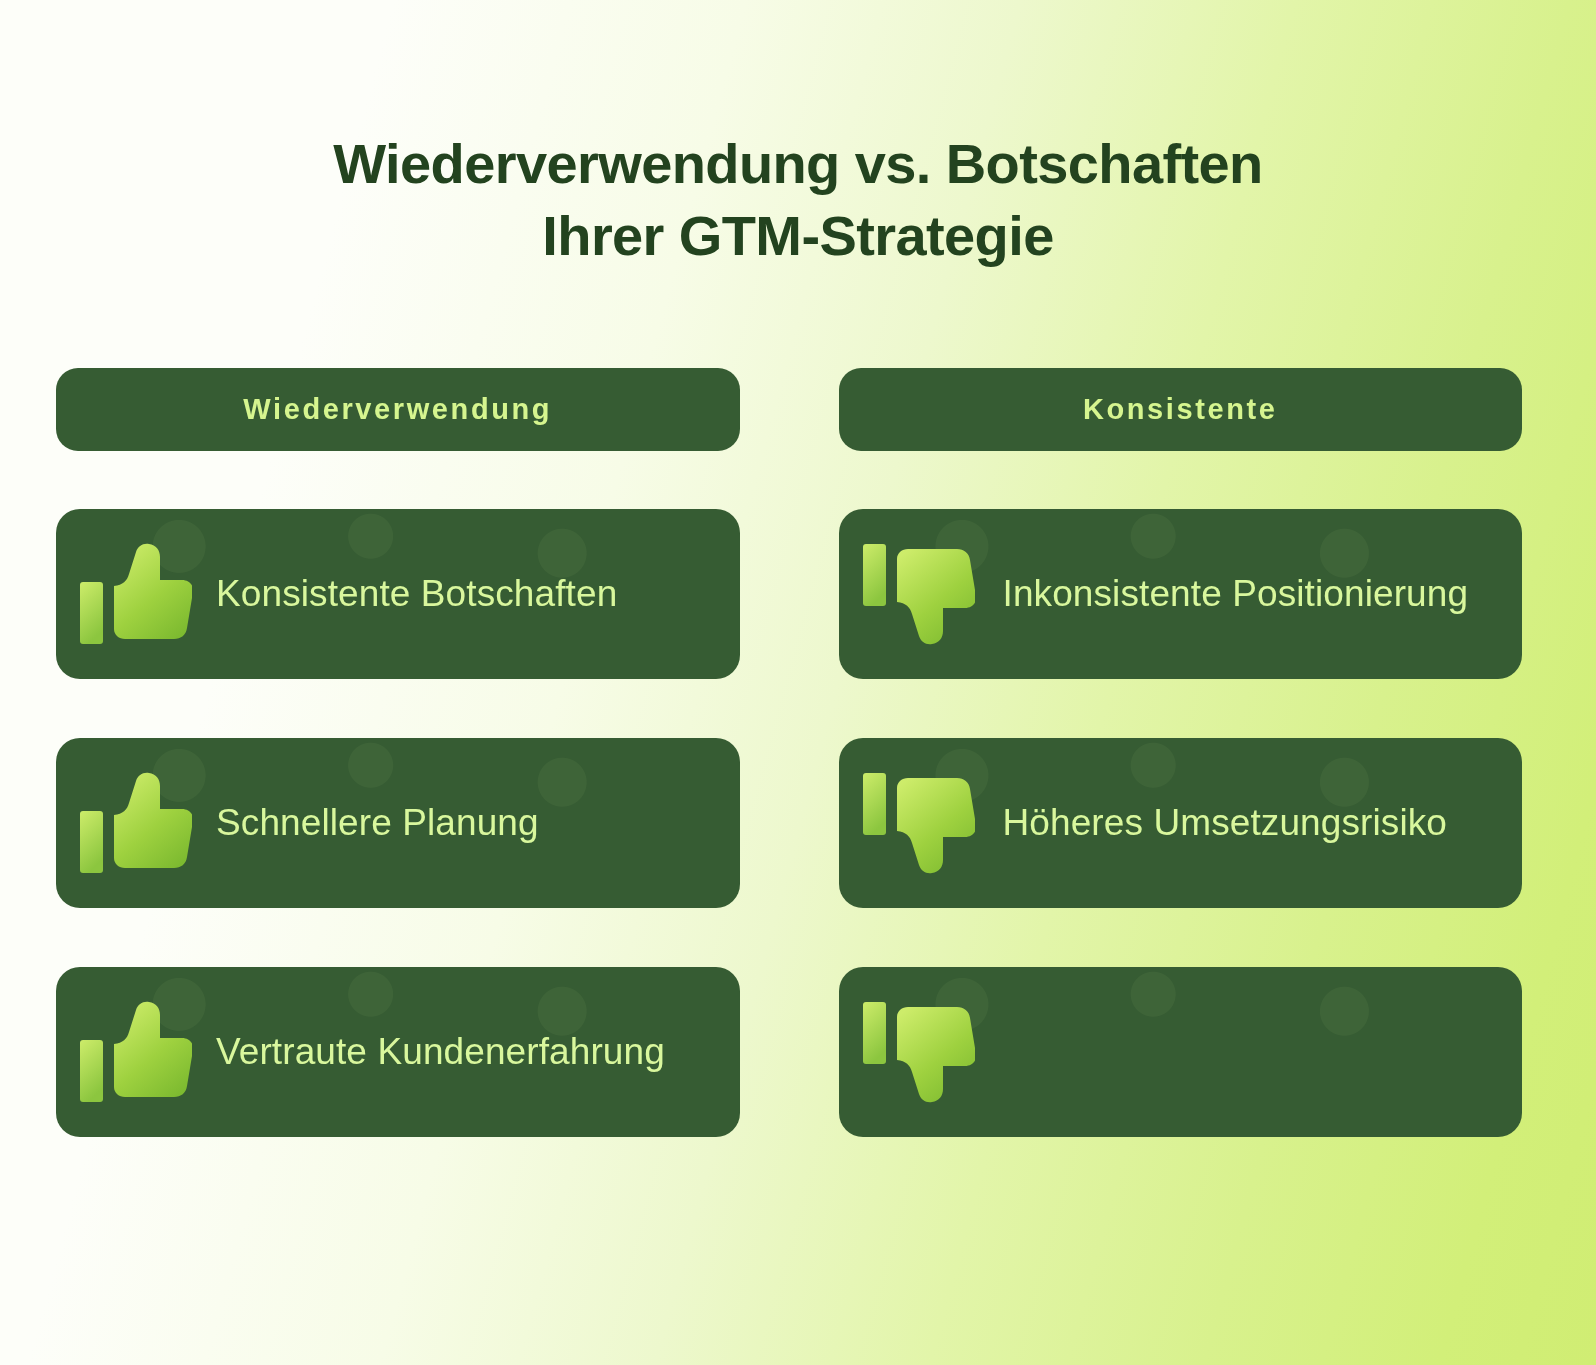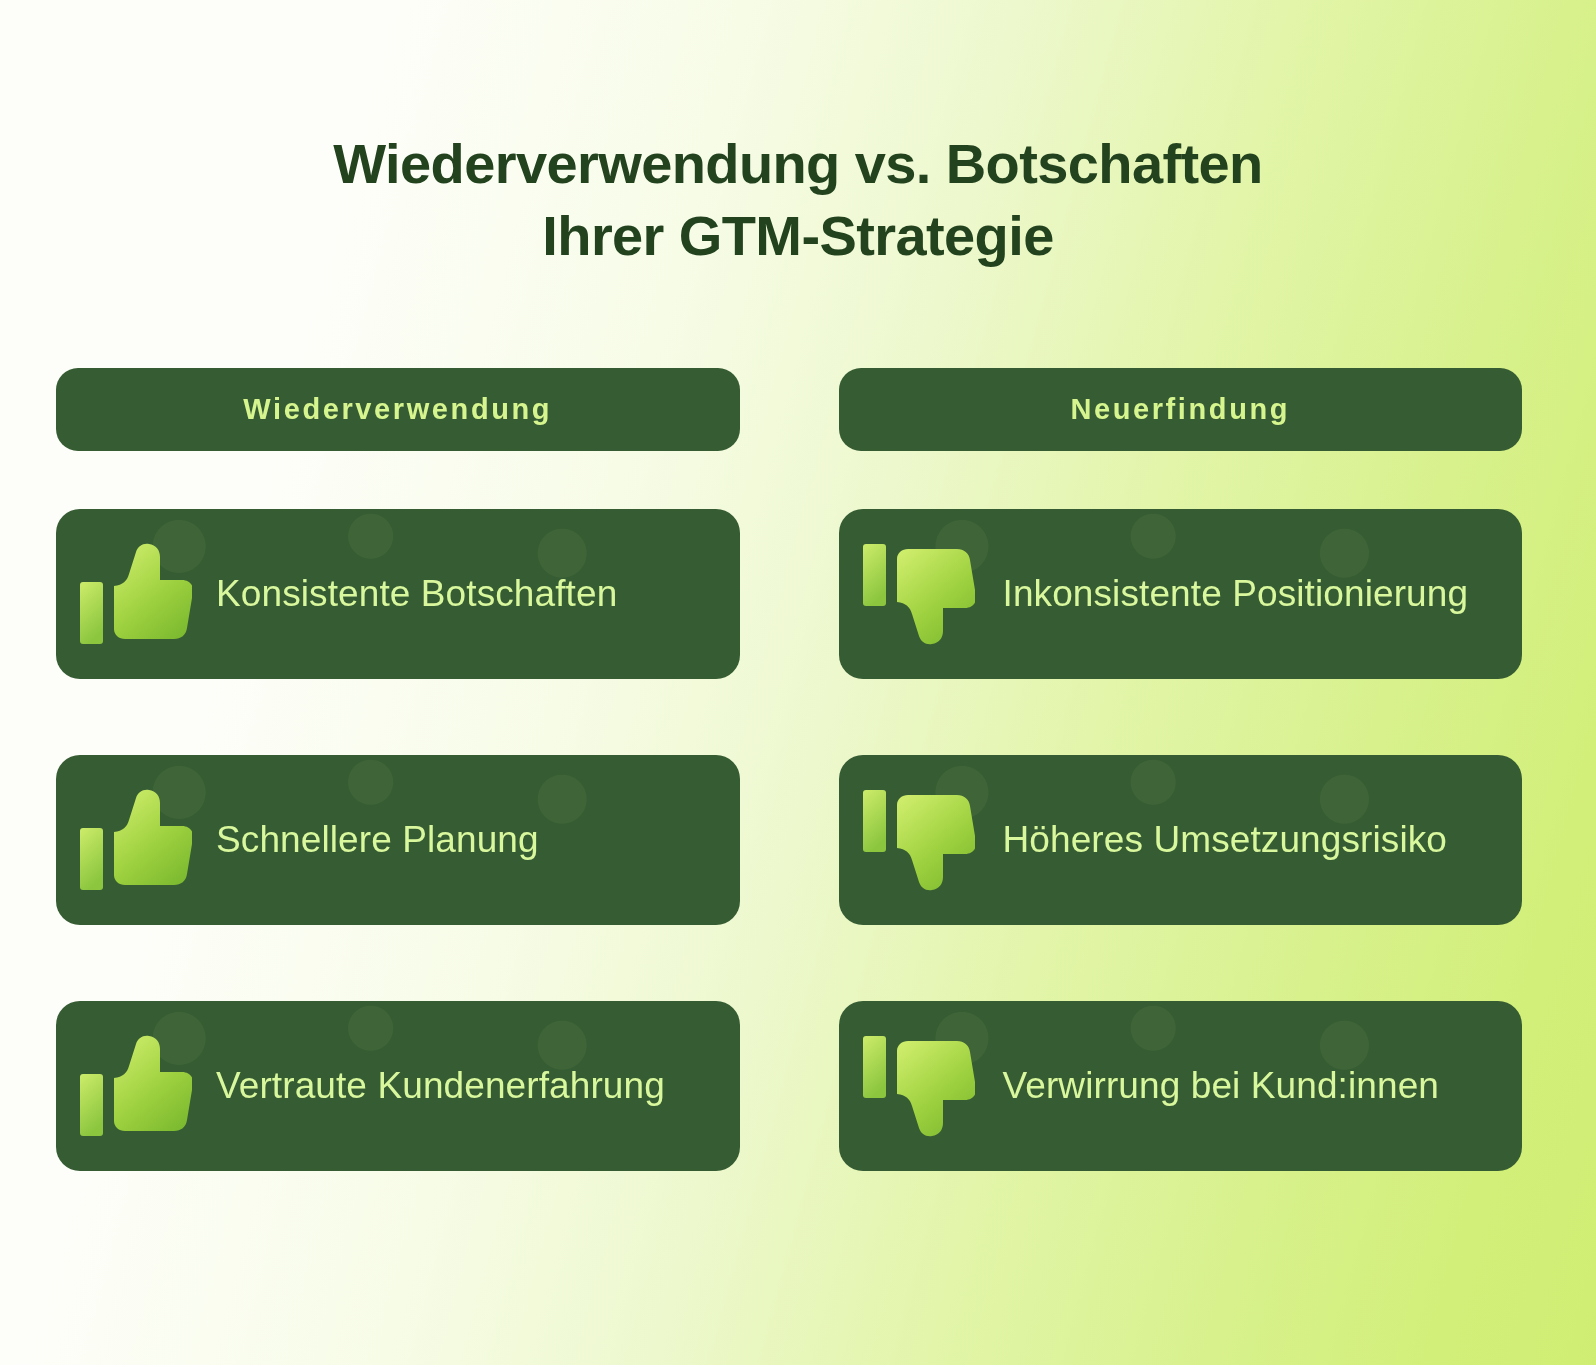--- a/index.html
+++ b/index.html
@@ -86,21 +86,21 @@
   }
 
   
   .item-card {
     position: relative;
     height: 170px;
     border-radius: 24px;
     background: #365c33;
     display: flex;
     align-items: center;
-    margin-bottom: 76px;
+    margin-bottom: 59px;
     overflow: hidden;
   }
   .column .item-card:last-child { margin-bottom: 0; }
 
   .card-watermark {
     position: absolute;
     inset: 0;
     pointer-events: none;
     opacity: .05;
     background-image:
@@ -190,21 +190,21 @@
           </svg>
         </div>
         <span class="item-label">Vertraute Kundenerfahrung</span>
       </div>
 
     </div>
 
     <div class="column right">
 
       <div class="col-header">
-        <span class="col-header-label">Neuerfindung</span>
+        <span class="col-header-label">Konsistente</span>
       </div>
 
       <div class="item-card">
         <div class="card-watermark"></div>
         <div class="icon-slot">
           <svg width="112" height="104" viewBox="0 0 112 104" aria-hidden="true">
             <defs>
               <linearGradient id="td-cuff" x1="0" y1="0" x2="0.35" y2="1">
                 <stop offset="0%" stop-color="#cdec6a"></stop>
                 <stop offset="100%" stop-color="#8cc63f"></stop>
@@ -234,19 +234,18 @@
       </div>
 
       <div class="item-card">
         <div class="card-watermark"></div>
         <div class="icon-slot">
           <svg width="112" height="104" viewBox="0 0 112 104" aria-hidden="true">
             <rect x="0" y="2" width="23" height="62" rx="3" fill="url(#td-cuff)"></rect>
             <path d="M34 60c9 1 13 5 15 12l7 22c2 6 7 9 13 8 7-1 11-6 11-13V66h22c7 0 12-5 11-12l-6-36c-1-7-6-11-13-11H45c-6 0-11 4-11 10z" fill="url(#td-hand)"></path>
           </svg>
         </div>
-        <span class="item-label">Verwirrung bei Kund:innen</span>
       </div>
 
     </div>
 
   </div>
 </div>
 
 </body></html>

